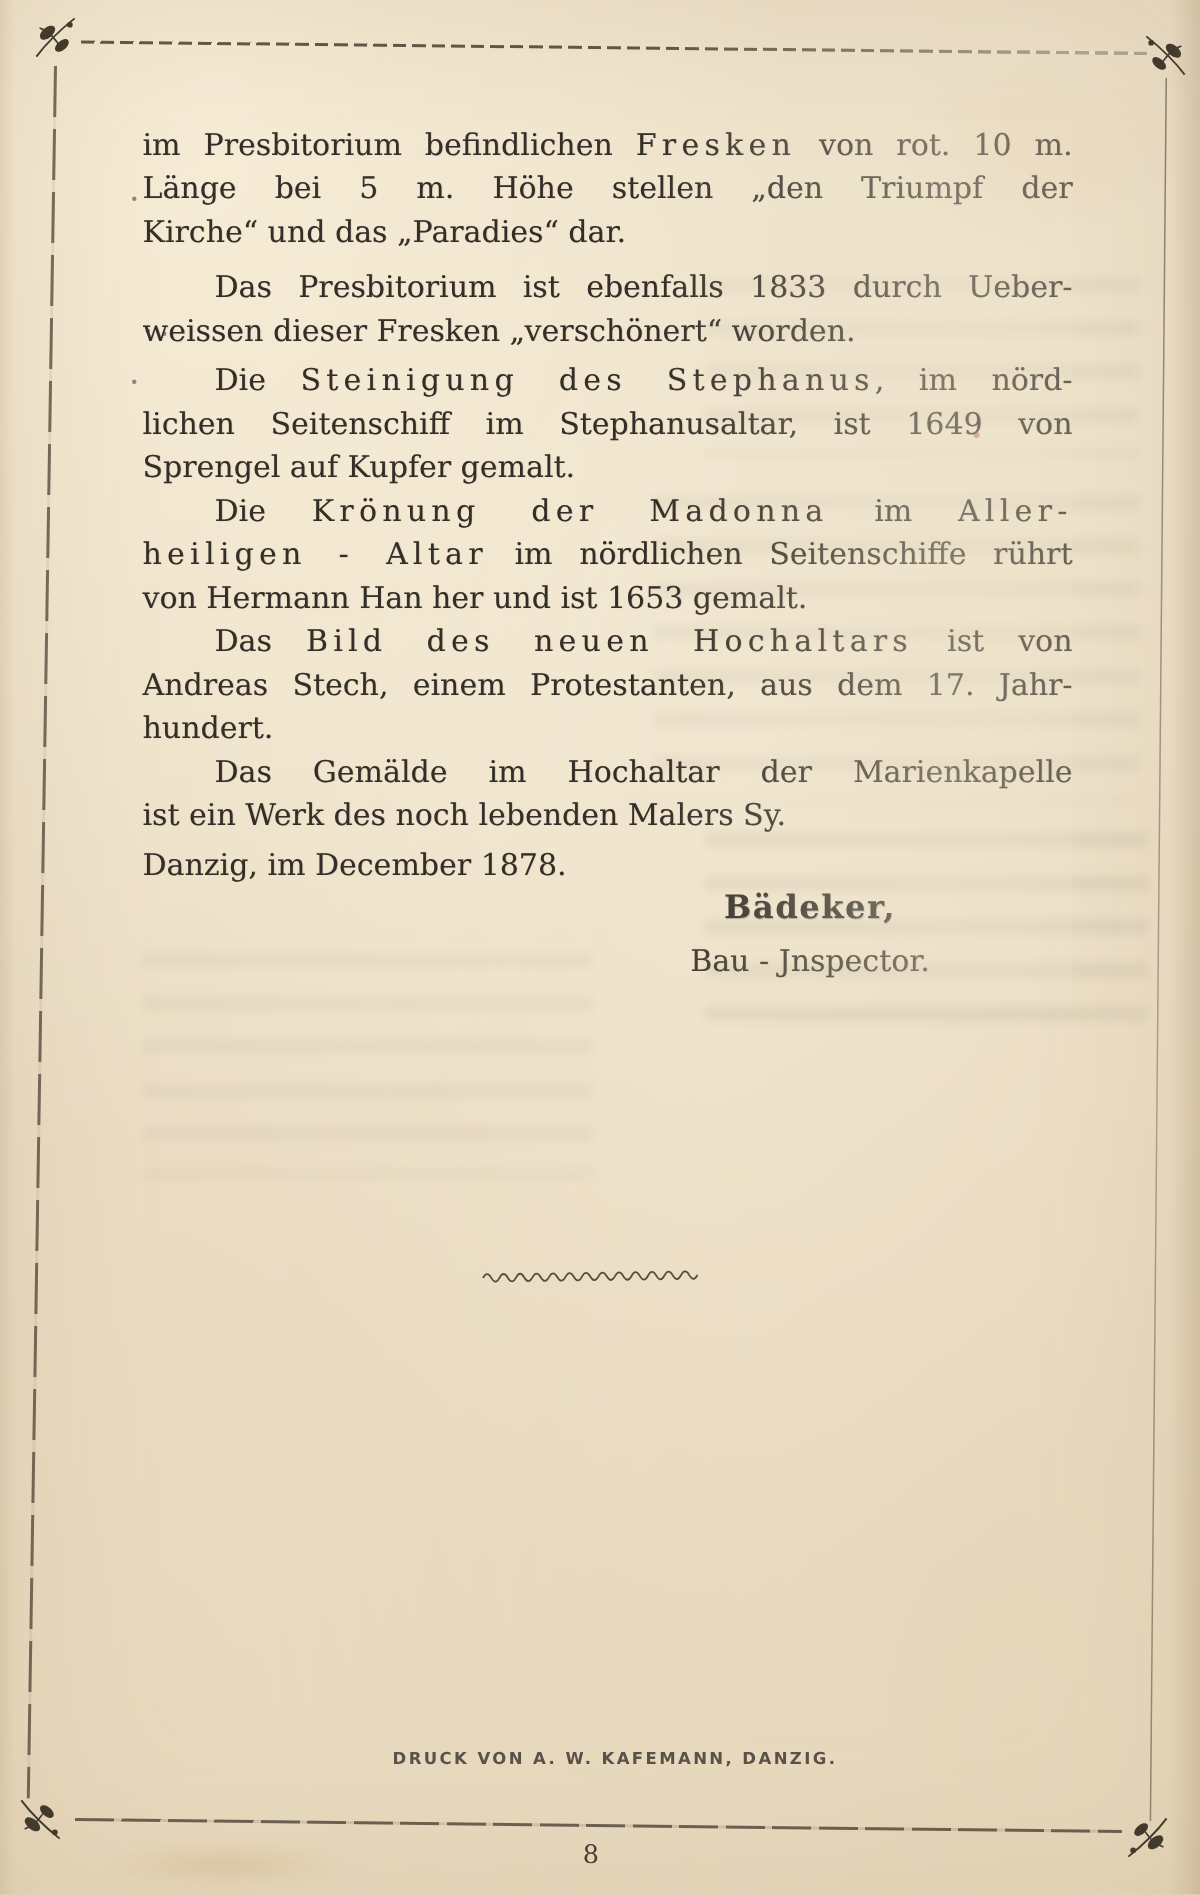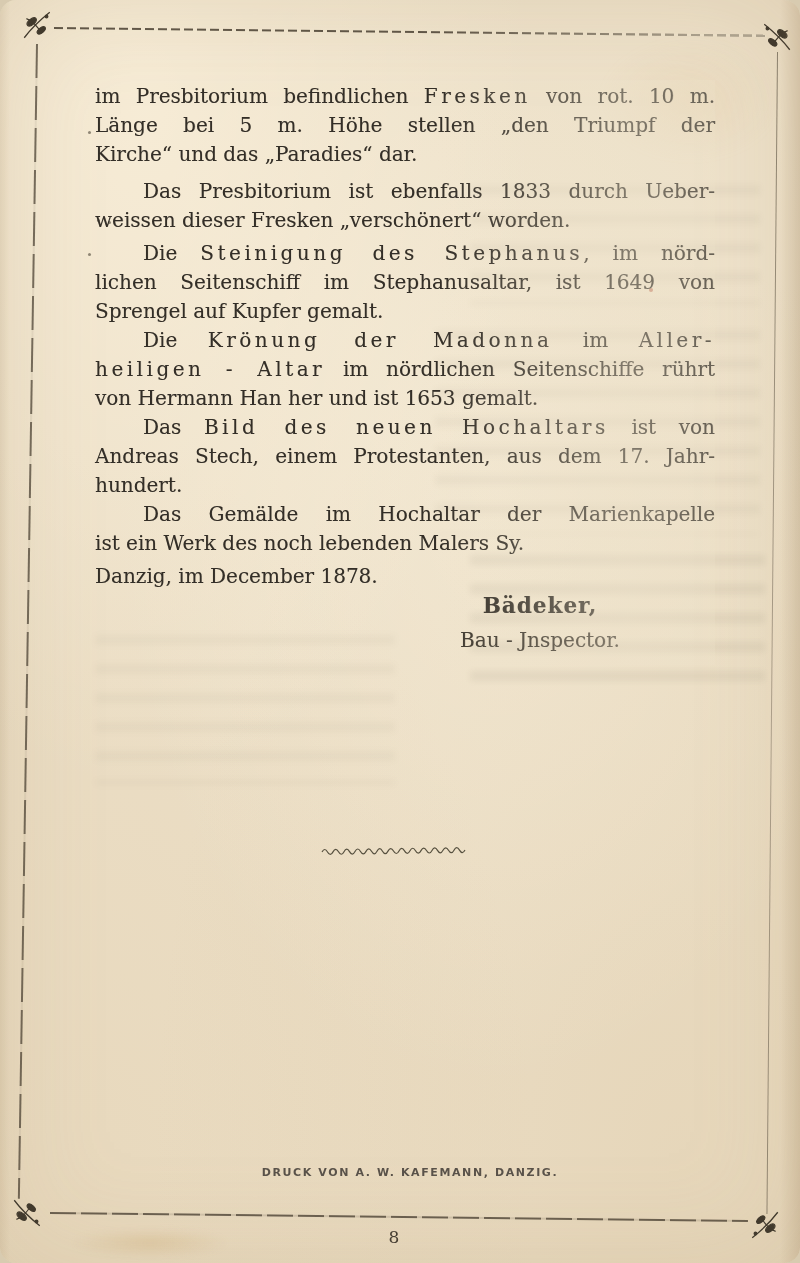--- a/index.html
+++ b/index.html
@@ -12,21 +12,20 @@
   }
   .page{
     position:relative;width:800px;height:1263px;overflow:hidden;
     background:
       radial-gradient(ellipse at 18% 8%, rgba(255,246,226,.55), transparent 42%),
       radial-gradient(ellipse at 62% 38%, rgba(255,248,231,.35), transparent 55%),
       radial-gradient(ellipse at 85% 92%, rgba(209,184,141,.22), transparent 55%),
       radial-gradient(ellipse at 10% 95%, rgba(214,190,148,.20), transparent 45%),
       #ecdfc7;
     box-shadow: inset 0 0 110px rgba(168,138,96,.18);
-    border-radius: 16px;
   }
   
   .rule{position:absolute;pointer-events:none;}
   .rule-top{
     left:54px;top:27px;width:712px;height:2px;
     transform:rotate(.62deg);transform-origin:left center;
     background:
       linear-gradient(90deg, transparent 0 55%, rgba(236,225,201,.55) 92%),
       repeating-linear-gradient(90deg, rgba(72,62,48,.85) 0 9px, rgba(72,62,48,0) 9px 13px);
   }

